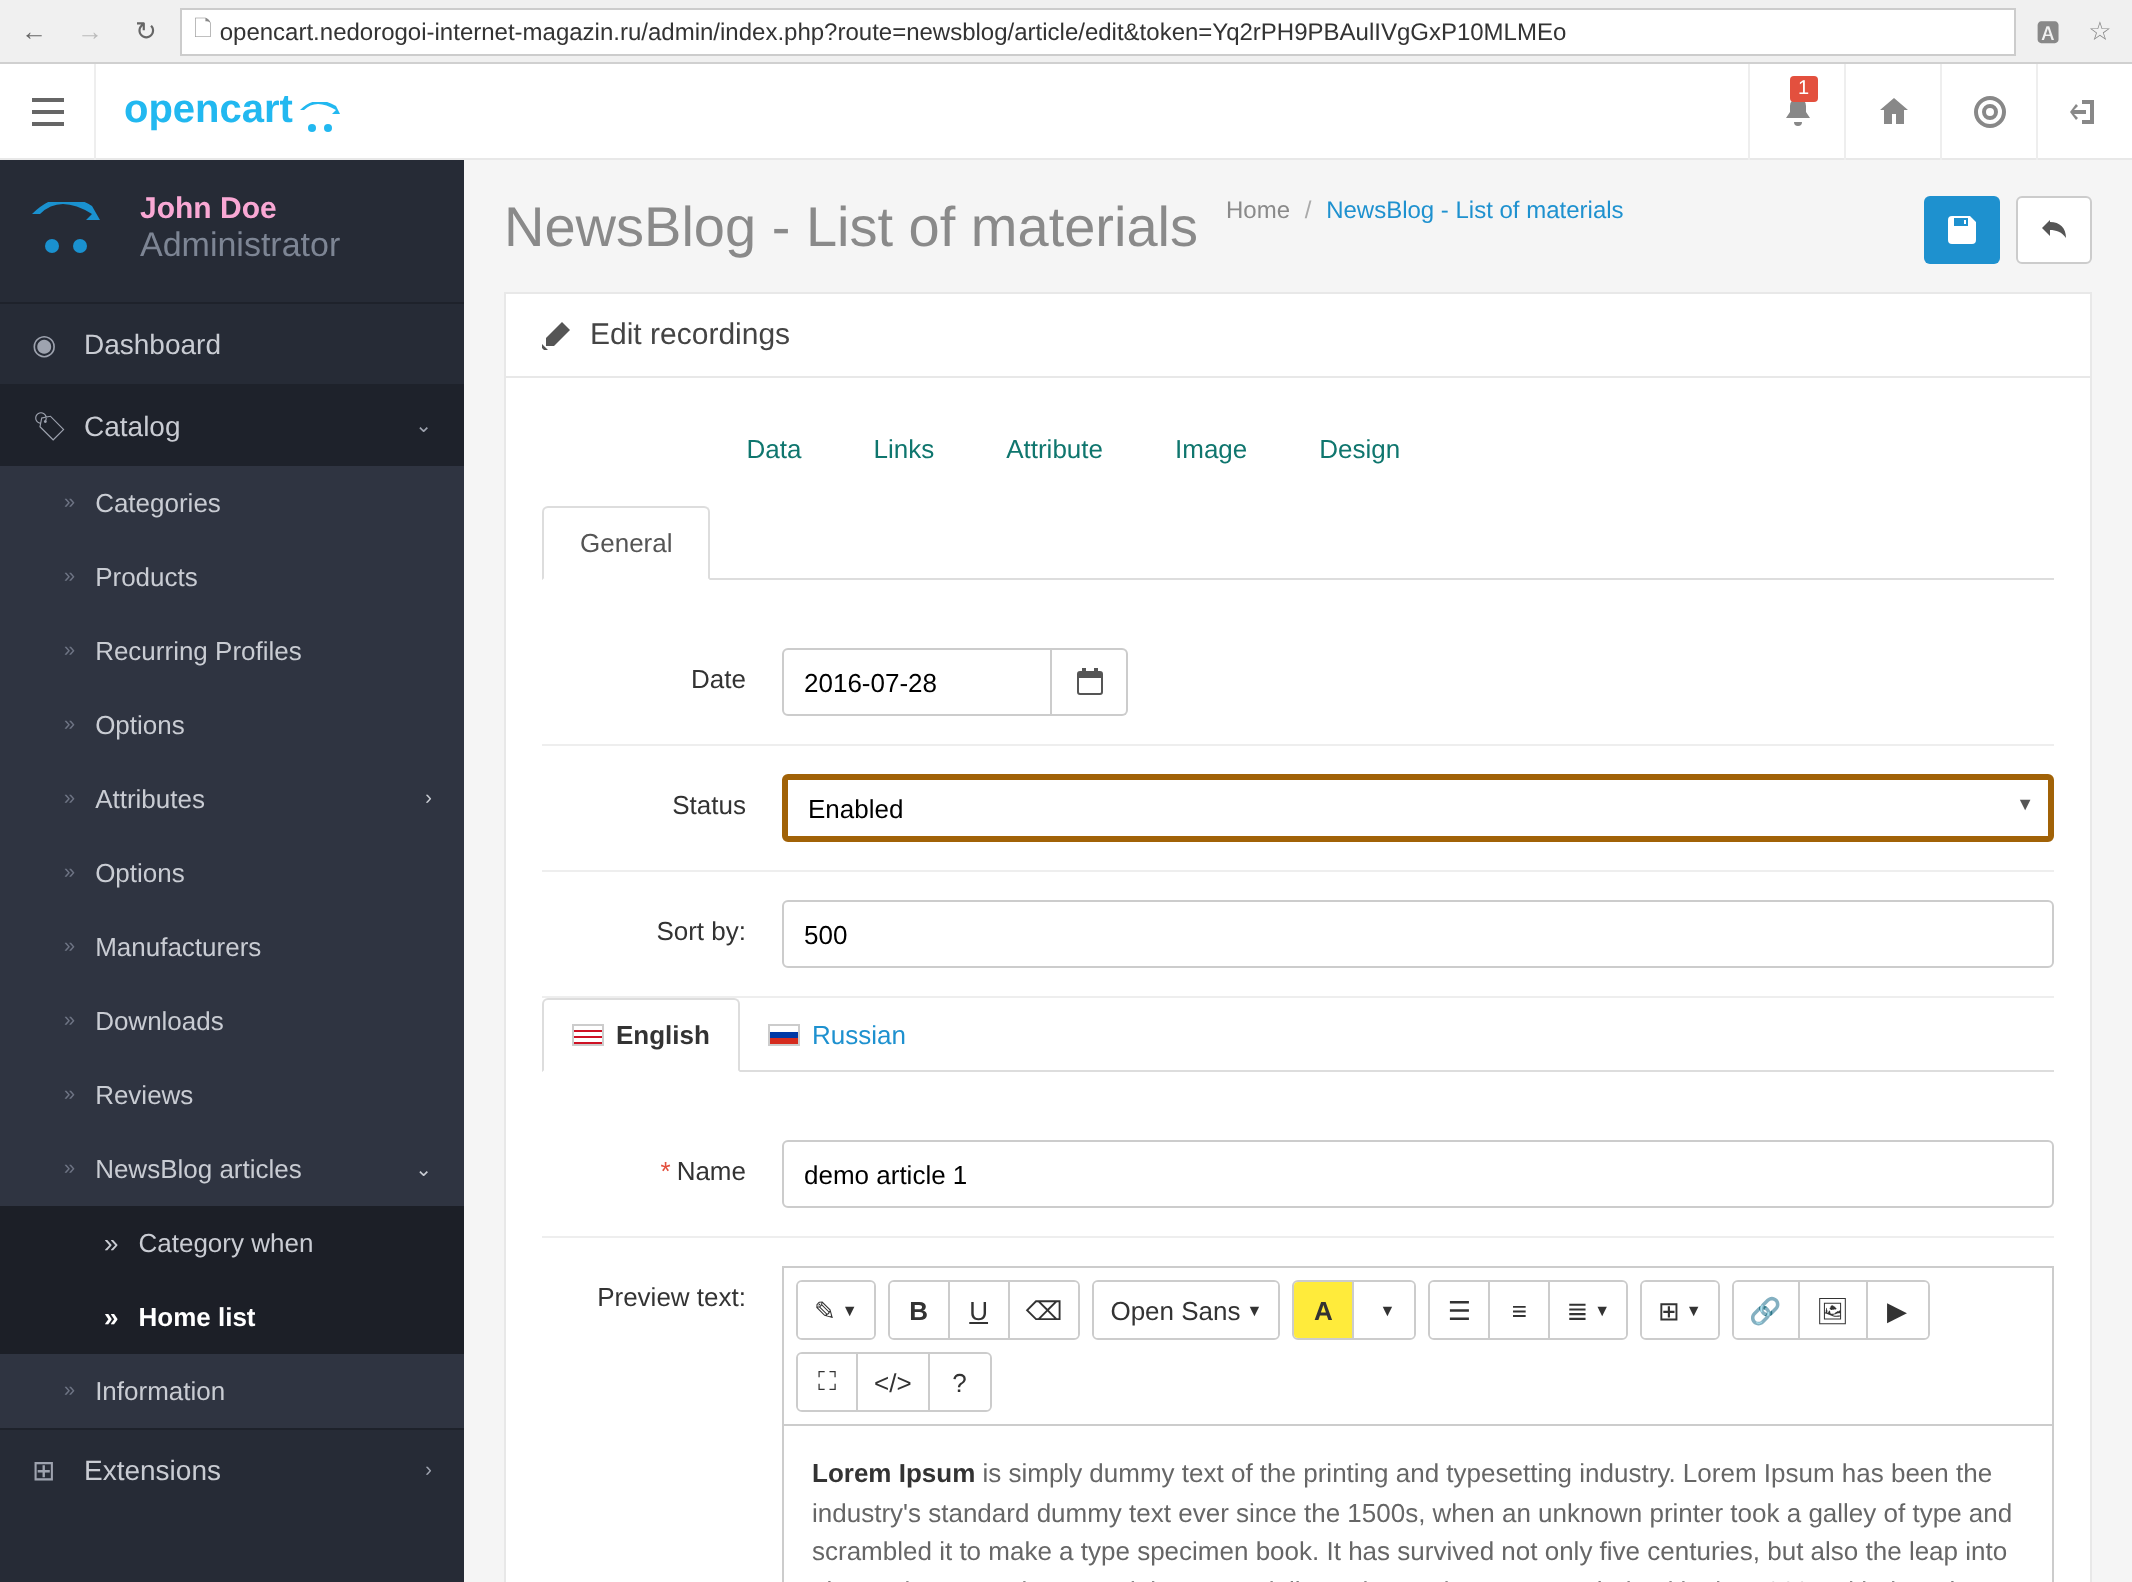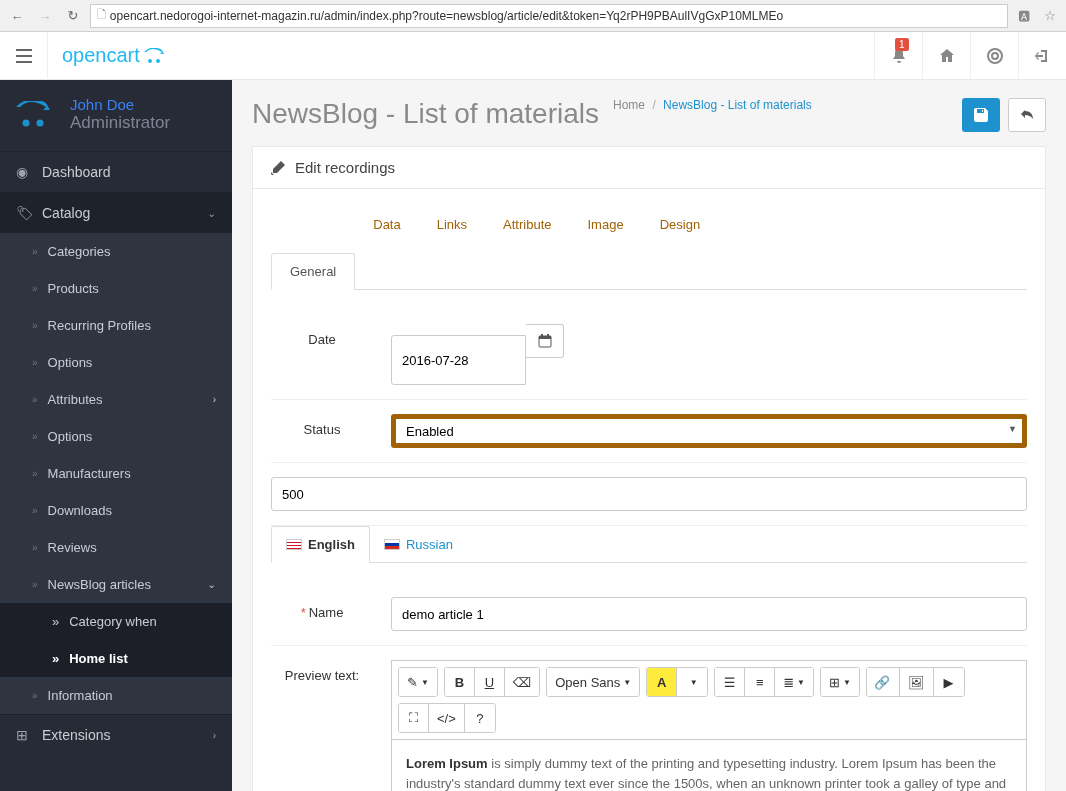--- a/index.html
+++ b/index.html
@@ -6,30 +6,30 @@
 body { background: #f5f5f5; font-size: 13px; color: #444; }
 
 .browser-bar { height: 32px; background: #f0f0f0; border-bottom: 1px solid #d0d0d0; display: flex; align-items: center; padding: 0 6px; gap: 6px; }
 .browser-bar .nav-btn { width: 22px; height: 22px; display: flex; align-items: center; justify-content: center; color: #666; cursor: pointer; }
 .browser-bar .url-box { flex: 1; height: 24px; border: 1px solid #ccc; background: #fff; display: flex; align-items: center; padding: 0 6px; font-size: 12px; color: #333; }
 .browser-bar .url-box .proto-icon { margin-right: 4px; color: #888; font-size: 11px; }
 .browser-bar .ext-icon { width: 20px; height: 20px; color: #888; display:flex; align-items:center; justify-content:center; }
 
 .topbar { height: 48px; background: #fff; border-bottom: 1px solid #e8e8e8; display: flex; align-items: center; }
 .topbar .menu-toggle { width: 48px; height: 48px; display: flex; align-items: center; justify-content: center; color: #666; border-right:1px solid #eee; }
-.topbar .logo { padding: 0 14px; color: #22b8f0; font-size: 20px; font-weight: 400; display:flex; align-items:center; gap:4px; }
+.topbar .logo { padding: 0 14px; color: #22b8f0; font-size: 20px; font-weight: 700; display:flex; align-items:flex-end; gap:4px; }
 .topbar .spacer { flex: 1; }
 .topbar .tb-btn { width: 48px; height: 48px; display: flex; align-items: center; justify-content: center; color: #888; border-left: 1px solid #eee; position: relative; }
 .topbar .badge { position: absolute; top: 6px; left: 20px; background: #e3503e; color: #fff; font-size: 10px; padding: 1px 4px; border-radius: 2px; }
 
 .layout { display: flex; }
 .sidebar { width: 232px; background: #262b36; color: #ccc; min-height: 760px; }
 .profile { padding: 16px 16px 18px 16px; display: flex; align-items: center; gap: 14px; }
 .profile .cart-icon { color: #1a91cf; }
-.profile .name { color: #3b82f6; font-size: 15px; font-weight: 400; }
+.profile .name { color: #f9a8d4; font-size: 15px; font-weight: 700; }
 .profile .role { color: #7d8594; font-size: 17px; }
 .menu { list-style: none; }
 .menu-item { padding: 12px 16px; display: flex; align-items: center; gap: 10px; color: #c9ccd3; font-size: 14px; cursor: pointer; border-top: 1px solid #1e222b; }
 .menu-item .mi-icon { width: 16px; color: #9ea3af; }
 .menu-item .chev { margin-left: auto; font-size: 10px; color: #9ea3af; }
 .menu-item.active { background: #1e222b; }
 .submenu { list-style: none; background: #2f3441; }
 .submenu-item { padding: 11px 16px 11px 32px; display: flex; align-items: center; gap: 10px; color: #c9ccd3; font-size: 13px; cursor: pointer; }
 .submenu-item .chev { margin-left: auto; font-size: 10px; }
 .submenu-item .sub-icon { color: #6e7484; font-size: 10px; }
@@ -46,32 +46,32 @@
 .hdr-buttons { margin-left:auto; display:flex; gap:8px; }
 .hbtn { width:38px; height:34px; border-radius:3px; display:flex; align-items:center; justify-content:center; font-size:15px; cursor:pointer; }
 .hbtn.save { background:#1e91cf; color:#fff; }
 .hbtn.back { background:#fff; border:1px solid #ccc; color:#555; }
 
 .panel { margin: 0 20px 20px 20px; background: #fff; border: 1px solid #e8e8e8; }
 .panel-heading { padding: 12px 18px; border-bottom: 1px solid #e8e8e8; display:flex; align-items:center; gap:10px; color:#444; font-size:15px; }
 .panel-body { padding: 18px; }
 
 .tabs { display: flex; border-bottom: 1px solid #ddd; margin-bottom: 20px; }
-.tab { padding: 10px 18px; color: #a16207; cursor: pointer; font-size: 13px; }
+.tab { padding: 10px 18px; color: #0f766e; cursor: pointer; font-size: 13px; }
 .tab.active { border: 1px solid #ddd; border-bottom: 1px solid #fff; margin-bottom: -1px; color: #555; background:#fff; border-radius:3px 3px 0 0;margin-top:46px; }
 
 .form-row { display: flex; padding: 14px 0; border-bottom: 1px solid #eee; }
 .form-row:last-child { border-bottom:none; }
-.form-label { width: 120px; text-align: center; padding-right: 18px; padding-top: 8px; font-size: 13px; color:#333; }
+.form-label { width: 120px; text-align: right; padding-right: 18px; padding-top: 8px; font-size: 13px; color:#333; }
 .form-label .req { color:#e3503e; margin-right:3px; }
 .form-control { flex: 1; }
 .input-group { display:flex; }
-.text-input { width: 135px; height: 50px; border: 1px solid #ccc; padding: 0 10px; font-size: 13px; border-radius: 3px 0 0 3px; margin-top: 11px; }
+.text-input { width: 135px; height: 34px; border: 1px solid #ccc; padding: 0 10px; font-size: 13px; border-radius: 3px 0 0 3px; }
 .input-addon { width: 38px; height:34px; border:1px solid #ccc; border-left:none; display:flex; align-items:center; justify-content:center; background:#fff; border-radius:0 3px 3px 0; }
-.select { width: 100%; height: 34px; border:5px solid #a16207; border-radius:3px; padding:0 10px; font-size:13px; background:#fff; appearance:none; position:relative; }
+.select { width: 100%; height: 34px; border:3px solid #a16207; border-radius:3px; padding:0 10px; font-size:13px; background:#fff; appearance:none; position:relative; }
 .select-wrap { position:relative; }
 .select-wrap::after { content:"▼"; position:absolute; right:10px; top:10px; font-size:9px; color:#555; pointer-events:none; }
 .full-input { width:100%; height:34px; border:1px solid #ccc; border-radius:3px; padding:0 10px; font-size:13px; }
 
 .lang-tabs { display:flex; border-bottom:1px solid #ddd; margin-bottom:20px; }
 .lang-tab { padding:10px 14px; cursor:pointer; font-size:13px; display:flex; align-items:center; gap:6px; color:#1e91cf; }
 .lang-tab.active { border:1px solid #ddd; border-bottom:1px solid #fff; margin-bottom:-1px; color:#333; font-weight:600; border-radius:3px 3px 0 0;justify-content:center; }
 .flag { width:16px; height:11px; display:inline-block; }
 .flag-en { background: linear-gradient(#fff,#fff); border:1px solid #ccc; position:relative; }
 .flag-en::before { content:""; position:absolute; inset:0; background:repeating-linear-gradient(0deg,#ce1124 0,#ce1124 1px,transparent 1px, transparent 3px); }
@@ -297,20 +297,21 @@
           <div class="form-control">
             <div class="select-wrap">
               <select class="select">
                 <option>Enabled</option>
               </select>
             </div>
           </div>
         </div>
 
         <div class="form-row">
+          <div class="form-label">Sort by:</div>
           <div class="form-control">
             <input class="full-input" value="500" style="">
           </div>
         </div>
 
         <div class="lang-tabs">
           <div class="lang-tab active">
             <span class="flag flag-en"></span>
             <span>English</span>
           </div>

